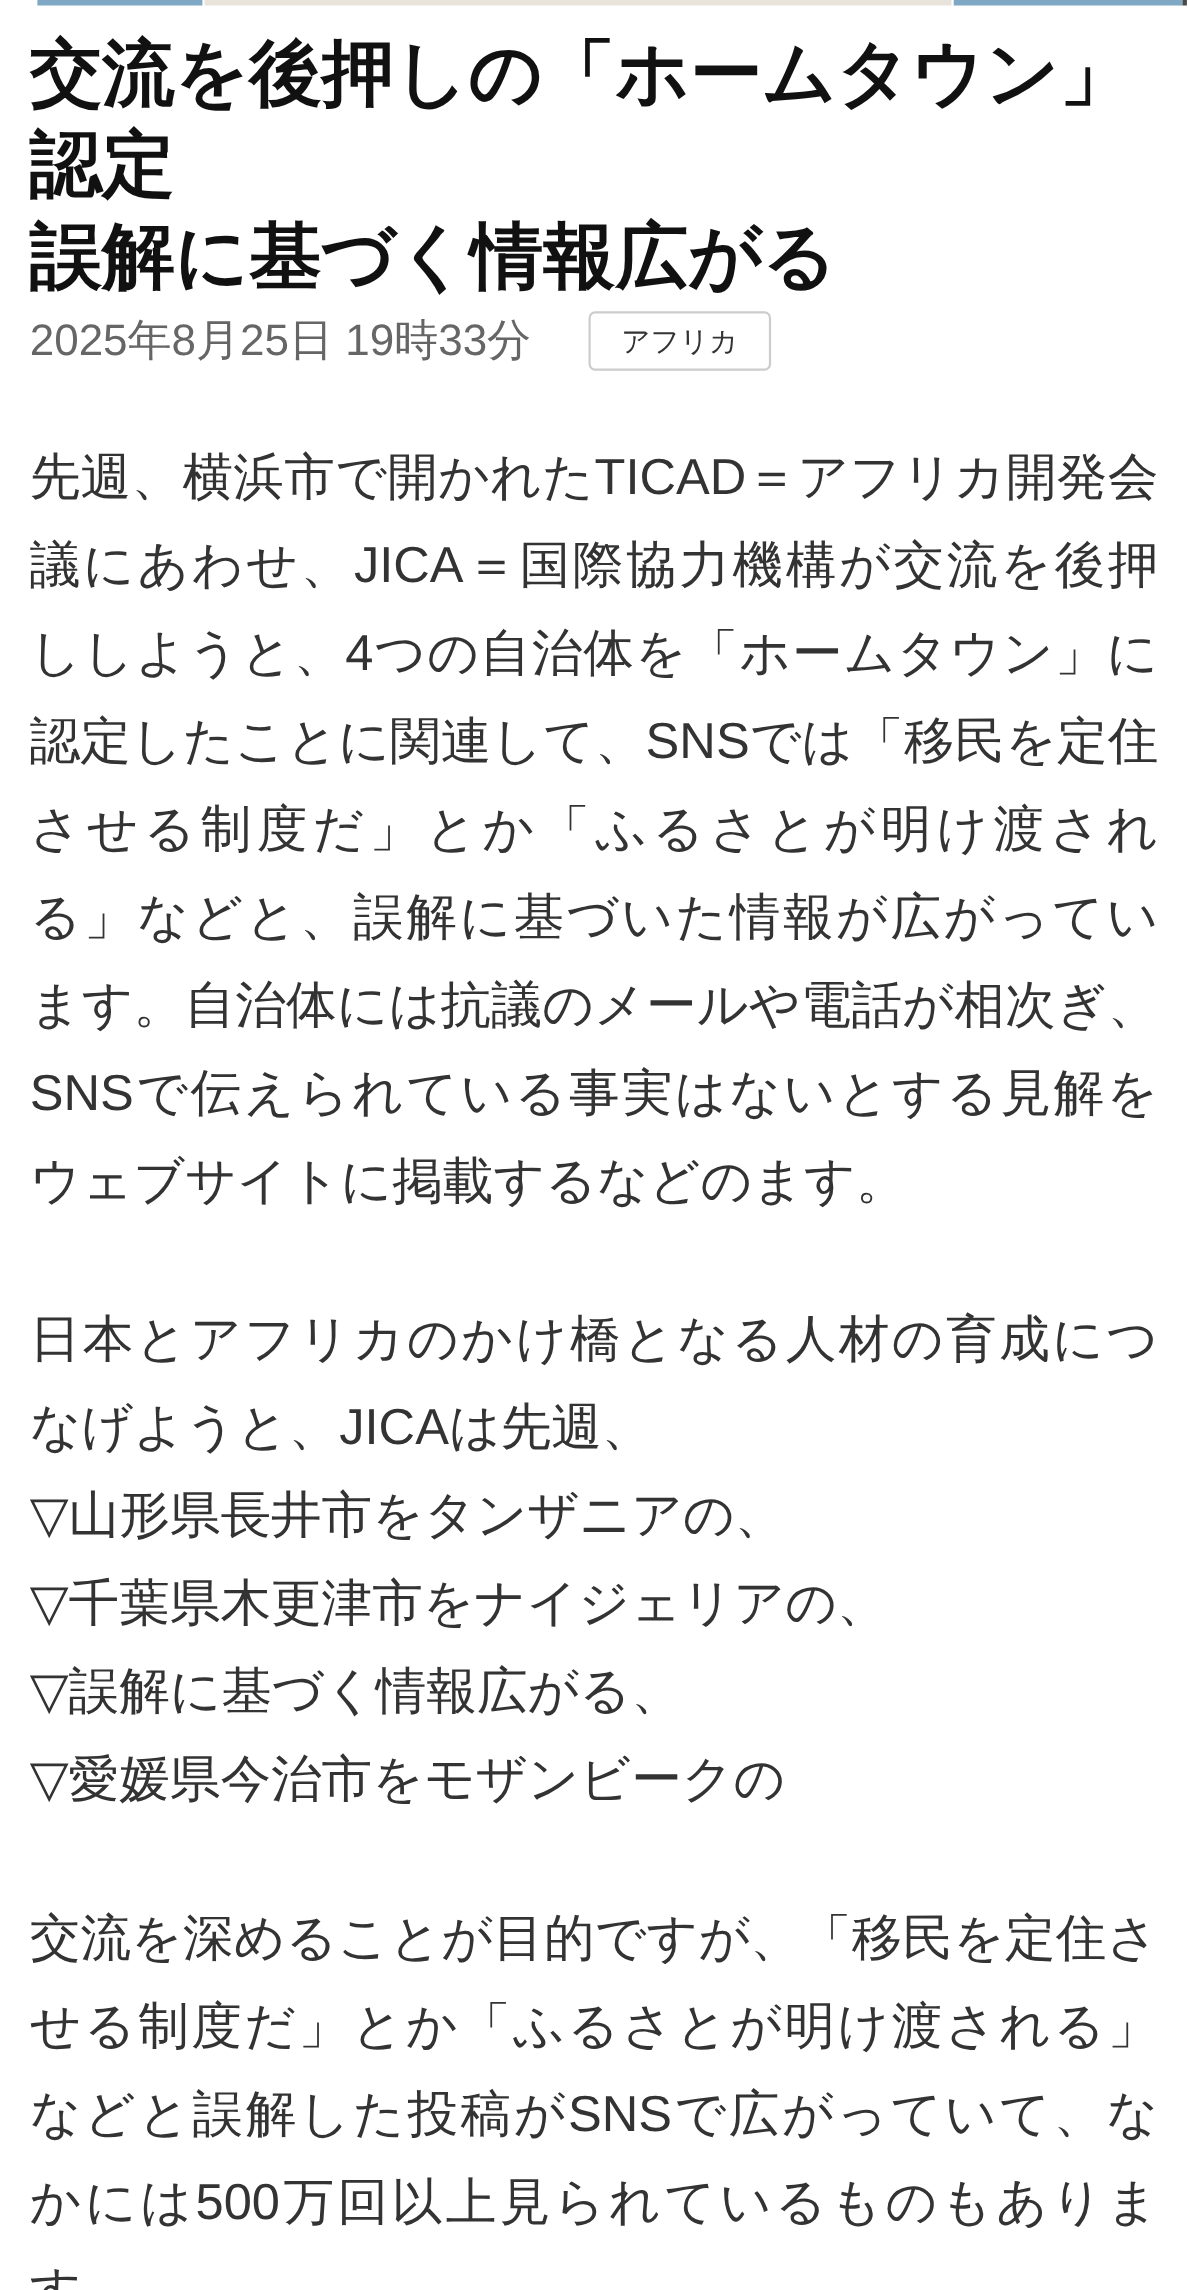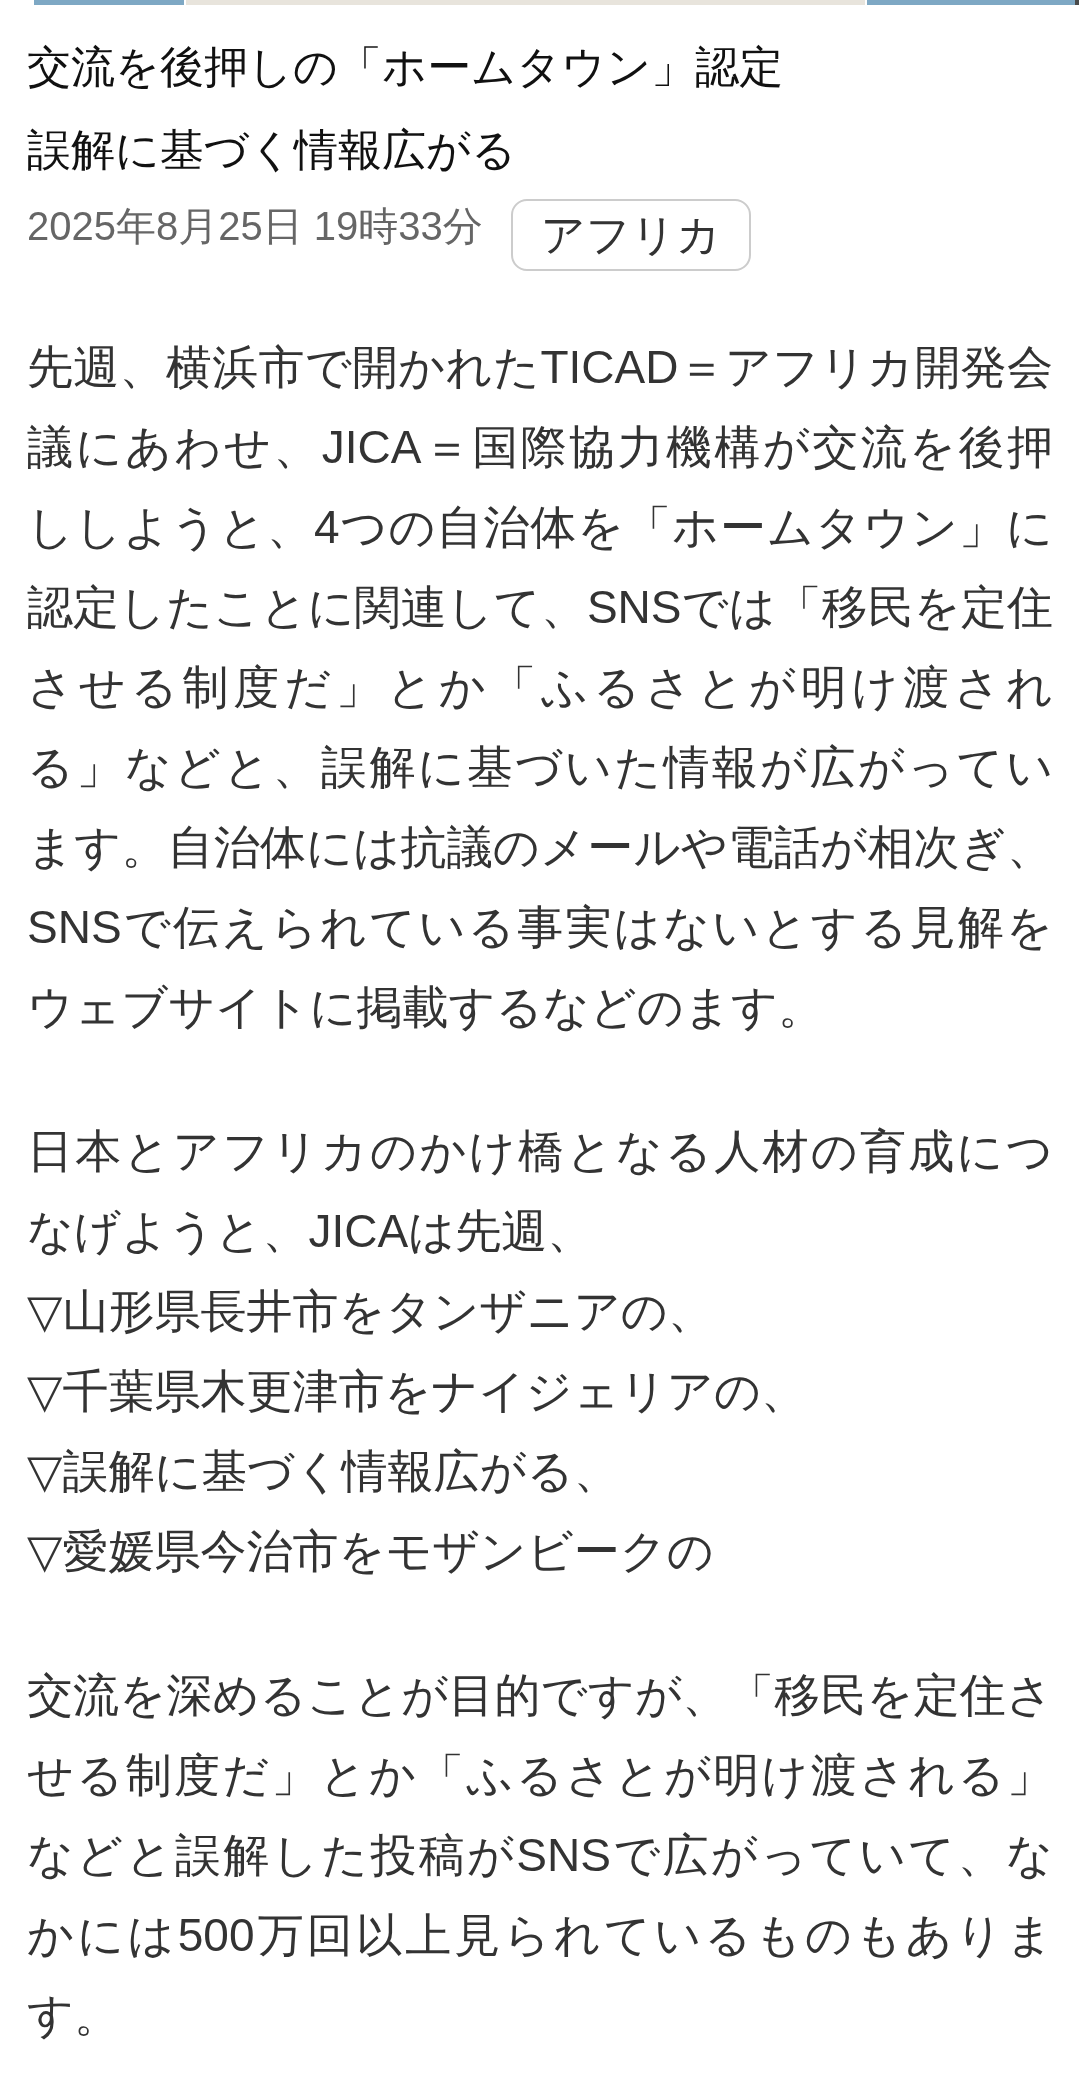--- a/index.html
+++ b/index.html
@@ -30,44 +30,44 @@
   .seg-mid   { left: 186px;  width: 679px; }
   .seg-right { left: 867px;  width: 208px; }
   .seg-edge  { left: 1075px; width: 4px;  }
 
   .container {
     padding: 0 27px;
   }
 
   h1.article-title {
     margin: 20px 0 0 0;
-    font-size: 44px;
+    font-size: 66px;
     line-height: 83px;
-    font-weight: normal;
+    font-weight: bold;
     letter-spacing: 0px;
   }
 
   .meta-row {
     display: flex;
-    align-items: flex-start;
+    align-items: flex-end;
     margin-top: 8px;
-    gap: 28px;
+    gap: 52px;
   }
   .publish-date {
     font-size: 40px;
     letter-spacing: 0px;
     white-space: nowrap;
   }
   .category-tag {
     display: inline-block;
-    font-size: 44px;
+    font-size: 26px;
     line-height: 1;
     padding: 12px 28px;
     border: 2px solid #ccc;
-    border-radius: 16px;
+    border-radius: 6px;
     text-decoration: none;
     white-space: nowrap;
     cursor: pointer;
   }
 
   article.article-body {
     margin-top: 56px;
     font-size: 46px;
     line-height: 80px;
     letter-spacing: 0px;

